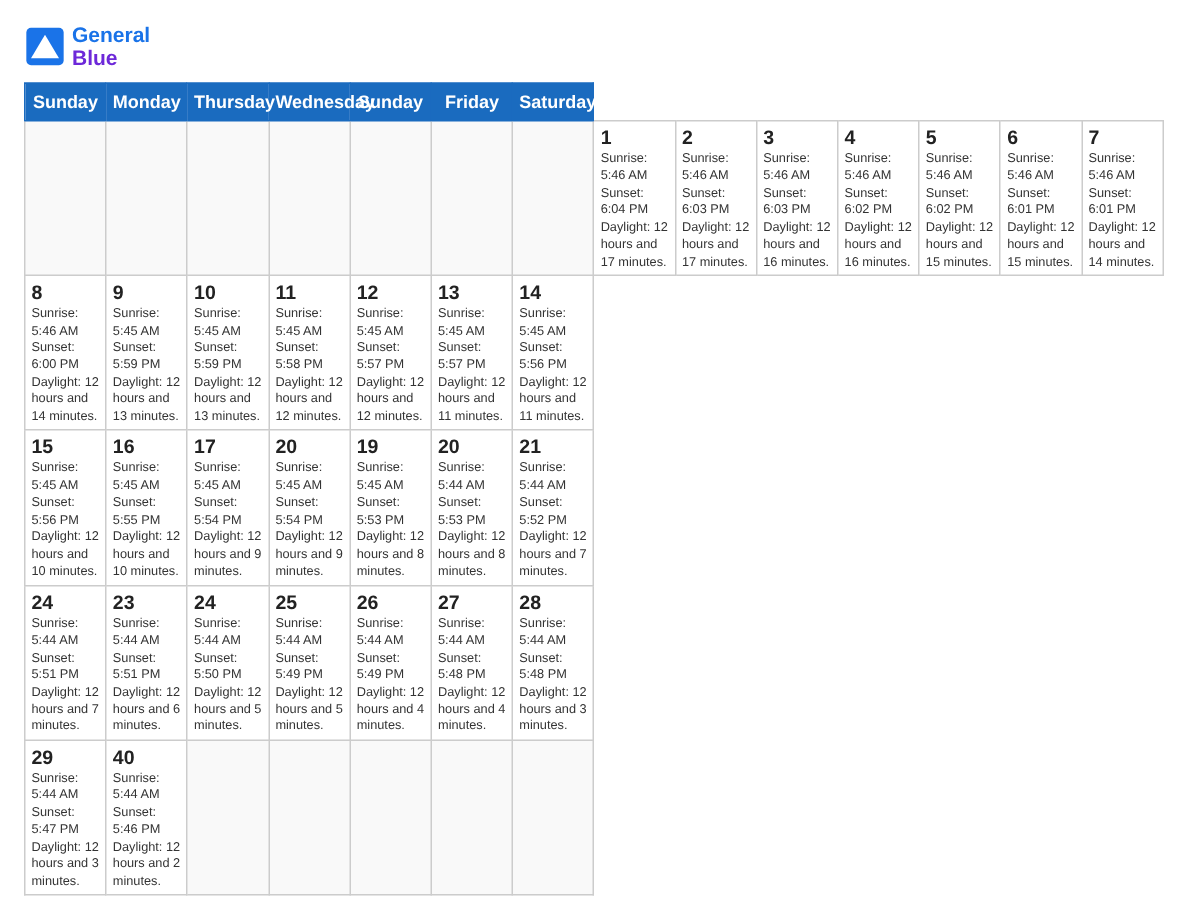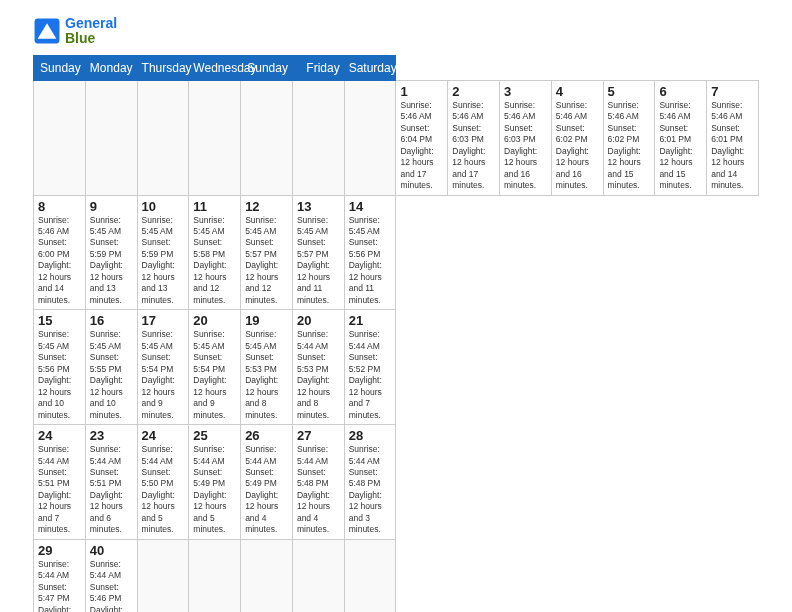--- a/index.html
+++ b/index.html
@@ -6,21 +6,21 @@
     body {
       font-family: Arial, sans-serif;
       background: #fff;
       width: 792px;
       height: 612px;
       overflow: hidden;
     }
     .page {
       width: 792px;
       height: 612px;
-      padding: 16px 33px;
+      padding: 16px 16px;
       background: #fff;
     }
     .header-area {
       display: flex;
       justify-content: space-between;
       align-items: flex-start;
       margin-bottom: 8px;
     }
     .logo {
       display: flex;
@@ -56,23 +56,23 @@
     }
     .calendar {
       width: 100%;
       border-collapse: collapse;
       table-layout: fixed;
     }
     .calendar th {
       background: #1a6bbf;
       color: #fff;
       font-size: 12px;
-      font-weight: normal;
+      font-weight: bold;
       padding: 5px 4px;
-      text-align: right;
+      text-align: center;
       border: 1px solid #1a6bbf;
     }
     .calendar td {
       border: 1px solid #ccc;
       vertical-align: top;
       padding: 3px 4px;
       font-size: 9px;
       color: #333;
       height: 82px;
       width: 113px;
@@ -97,21 +97,21 @@
 <body>
 
 <div class="page">
   <div class="header-area">
     <div class="logo">
       <svg class="logo-icon" viewBox="0 0 36 36">
         <rect x="2" y="2" width="32" height="32" rx="4" fill="#1a73e8"></rect>
         <polygon points="18,8 30,28 6,28" fill="white"></polygon>
       </svg>
       <div class="logo-text">
-        <span style="color:#1a73e8">General</span><br><span style="color:#4d7c0f">Blue</span>
+        <span style="color:#1a73e8">General</span><br><span style="color:#6d28d9">Blue</span>
       </div>
     </div>
     <div class="title-area">
       <div class="month-title"></div>
       <div class="location"></div>
     </div>
   </div>
 
   <table class="calendar">
     <thead>

